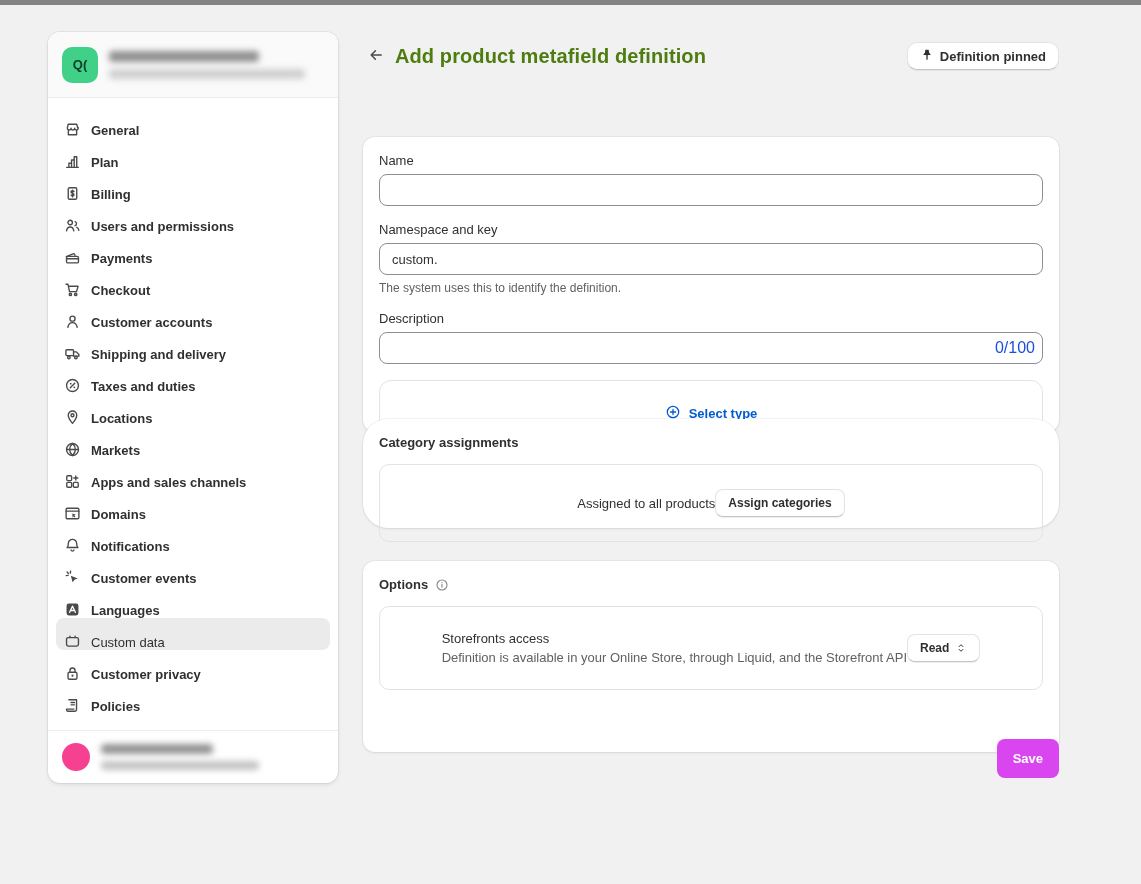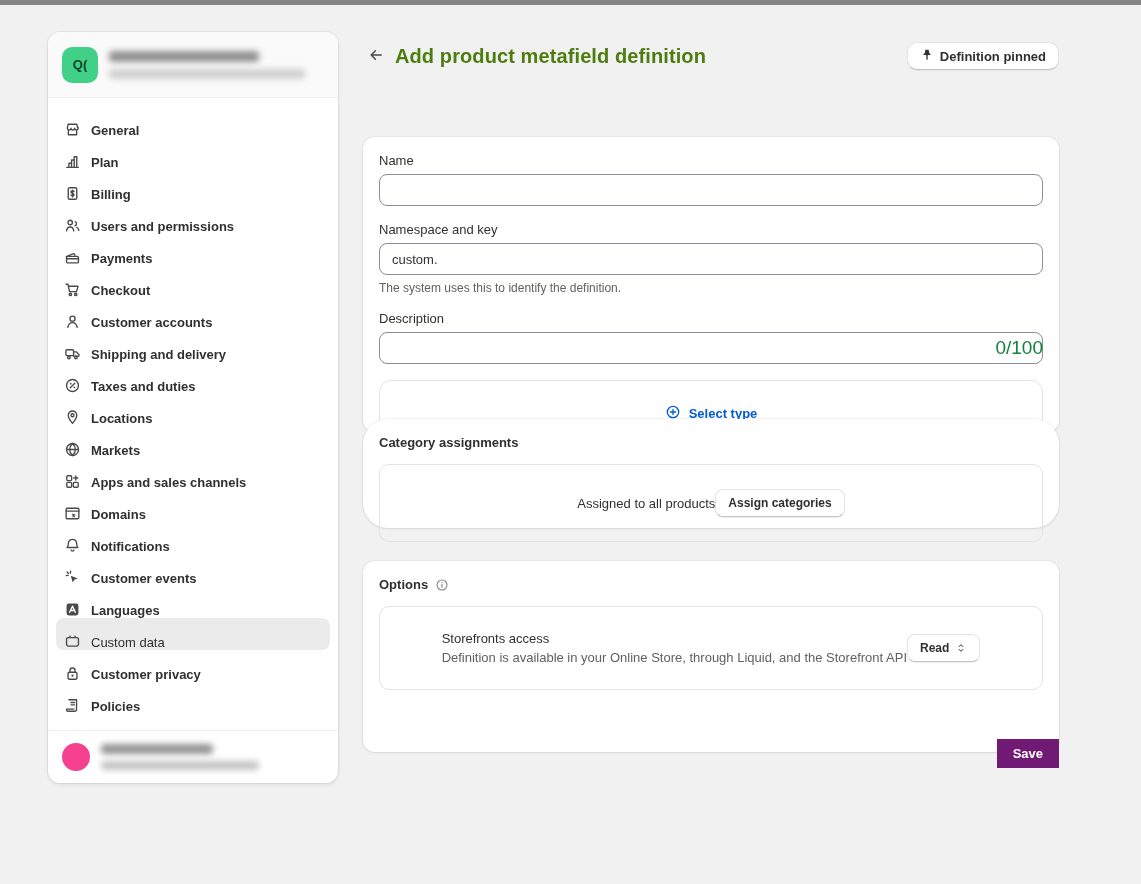--- a/index.html
+++ b/index.html
@@ -71,22 +71,22 @@
   #card-category   { top:419px; height:109px;border-radius:25px; }
   #card-options    { top:561px; height:191px; }
 
   .field-label { display:block; font-size:13px; color:#303030; margin-bottom:6px; }
   .tf {
     width:100%; height:32px; border:1px solid #8a8f98; border-radius:8px;
     padding:0 12px; font:13px "Liberation Sans",sans-serif; color:#303030; background:#fff;
   }
   .field { margin-bottom:16px; }
   .fieldwrap { position:relative; }
-  .counter { position:absolute; right:0; top:50%; transform:translateY(-50%);
-    font-size:19px; color:#15803d; }
+  .counter { position:absolute; right:8px; top:50%; transform:translateY(-50%);
+    font-size:16px; color:#1d4ed8; }
   .help { font-size:12px; color:#616161; margin-top:6px; }
 
   .select-type-box {
     border:1px solid #e3e3e3; border-radius:12px; height:66px;
     display:flex; align-items:center; justify-content:center;
   }
   .link-btn {
     display:inline-flex; align-items:center; gap:8px; background:none; border:none;
     color:#005bd3; font:bold 13px "Liberation Sans",sans-serif; cursor:pointer;
   }
@@ -105,22 +105,22 @@
     box-shadow:0 1px 0 rgba(26,26,26,.07); border-radius:8px; height:28px;
     display:inline-flex; align-items:center; gap:6px; padding:0 12px;
     font:600 12px "Liberation Sans",sans-serif; color:#303030; cursor:pointer; flex:none;
   }
   .opt-title { font-size:13px; font-weight:500; color:#303030; margin-bottom:4px; }
   .opt-desc { font-size:13px; color:#616161; }
 
   .save-row { position:absolute; left:363px; top:739px; width:696px;
     display:flex; justify-content:flex-end; }
   .save-btn {
-    background:#701a75; color:#fff; border:none; border-radius:0;
-    font:bold 13px "Liberation Sans",sans-serif; padding:0 16px; height:29px; cursor:default;
+    background:#d946ef; color:#fff; border:none; border-radius:8px;
+    font:bold 13px "Liberation Sans",sans-serif; padding:0 16px; height:39px; cursor:default;
   }
 </style>
 </head>
 <body>
 
 <div id="app">
   <div id="top-strip"></div>
 
   <aside id="sidebar">
     <div class="store-header">

